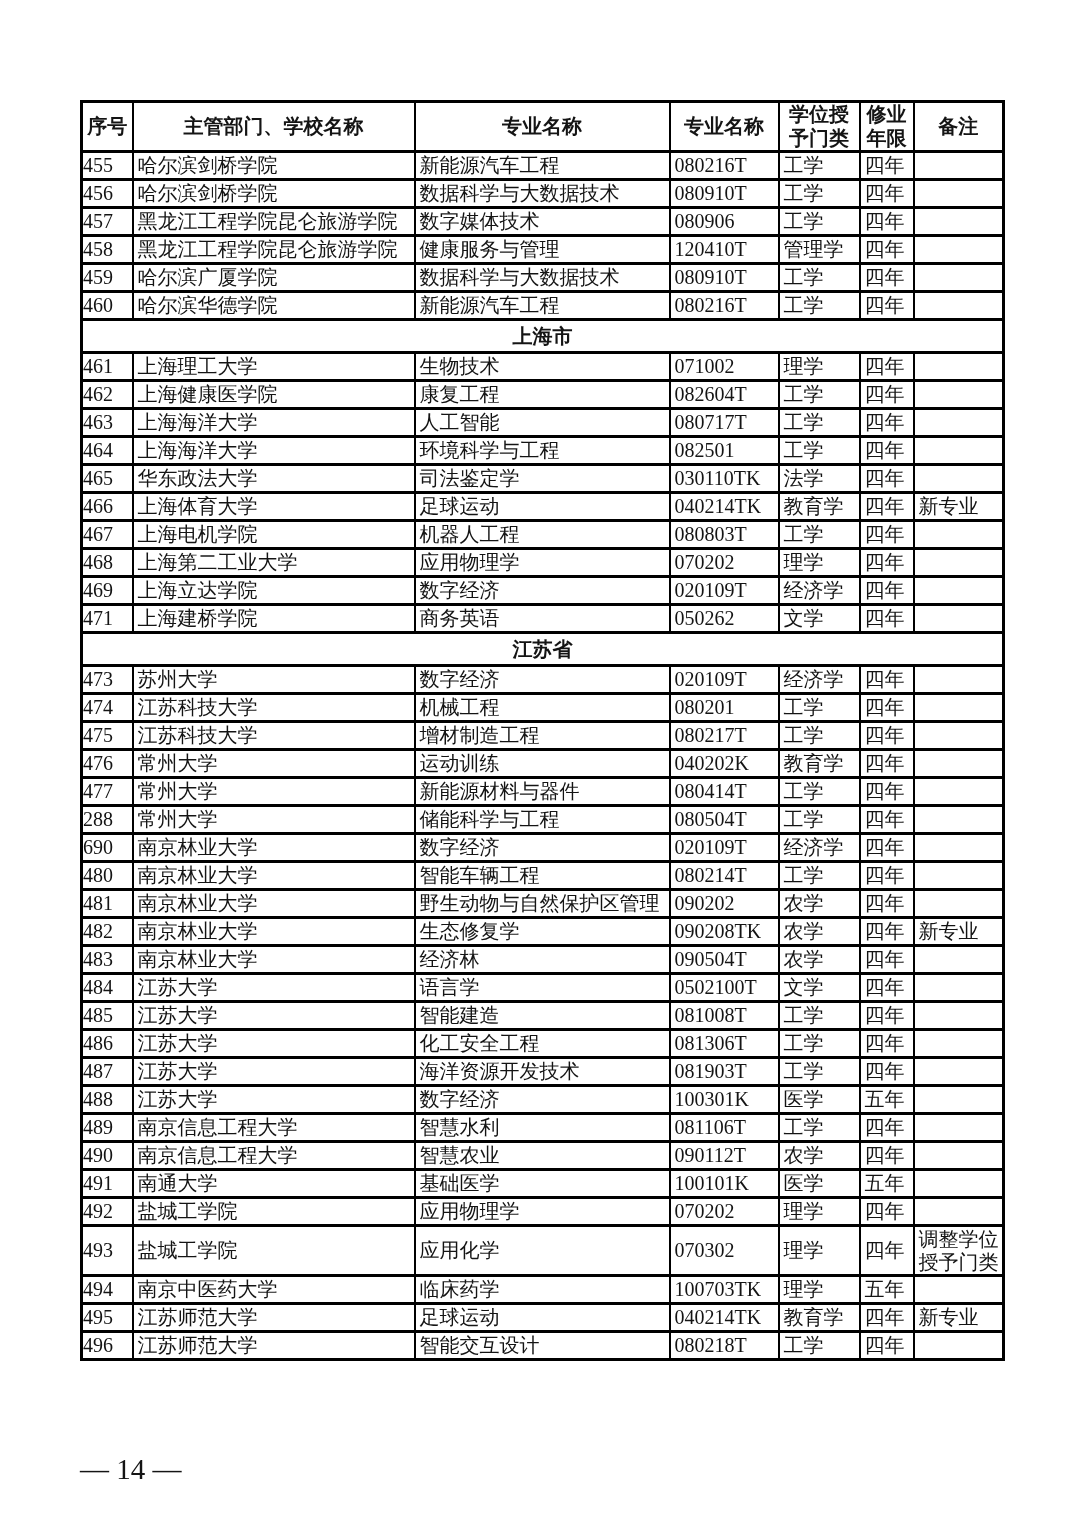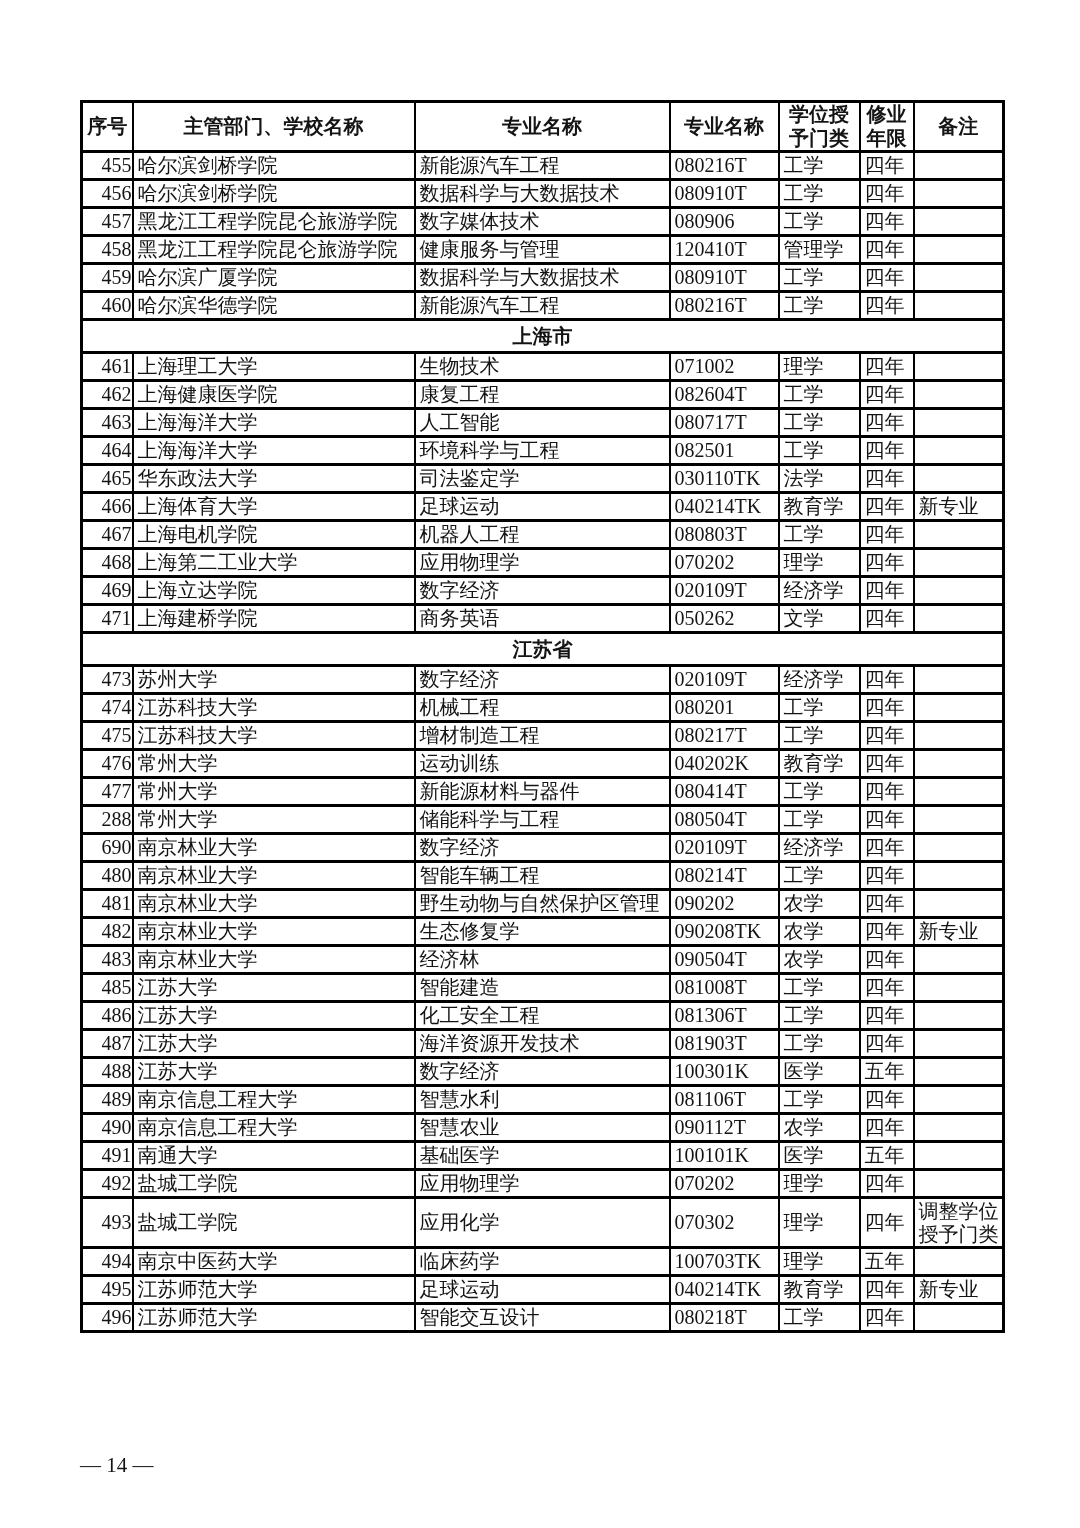--- a/index.html
+++ b/index.html
@@ -18,29 +18,29 @@
     font-weight:bold;font-size:20px;line-height:1.18;
     height:46px;padding:0;text-align:center;vertical-align:middle;
     word-break:break-all;
   }
   td{
     border:2px solid #000;border-top:3px solid #000;border-bottom:3px solid #000;
     font-size:20px;line-height:1.12;height:23px;
     padding:1px 2px 1px 4px;vertical-align:middle;
     word-break:break-all;overflow:hidden;
   }
-  td.c-no{text-align:right;padding:1px 0;}
+  td.c-no{text-align:left;padding:1px 0;}
   tr.section-row td{
     text-align:center;font-weight:bold;height:28px;
     font-family:"Liberation Sans","DejaVu Sans",sans-serif;
     padding:1px 0;
   }
   .page-footer{
     position:absolute;left:80px;top:1453px;
-    font-size:21px;color:#141414;
+    font-size:29px;color:#141414;
   }
 </style>
 </head>
 <body>
 
 <div class="table-wrap">
   <table>
     <colgroup>
       <col style="width:51px">
       <col style="width:282px">
@@ -305,20 +305,29 @@
         <tr>
           <td class="c-no">483</td>
           <td>南京林业大学</td>
           <td>经济林</td>
           <td>090504T</td>
           <td>农学</td>
           <td>四年</td>
           <td></td>
         </tr>
         <tr>
+          <td class="c-no">484</td>
+          <td>江苏大学</td>
+          <td>语言学</td>
+          <td>0502100T</td>
+          <td>文学</td>
+          <td>四年</td>
+          <td></td>
+        </tr>
+        <tr>
           <td class="c-no">485</td>
           <td>江苏大学</td>
           <td>智能建造</td>
           <td>081008T</td>
           <td>工学</td>
           <td>四年</td>
           <td></td>
         </tr>
         <tr>
           <td class="c-no">486</td>

